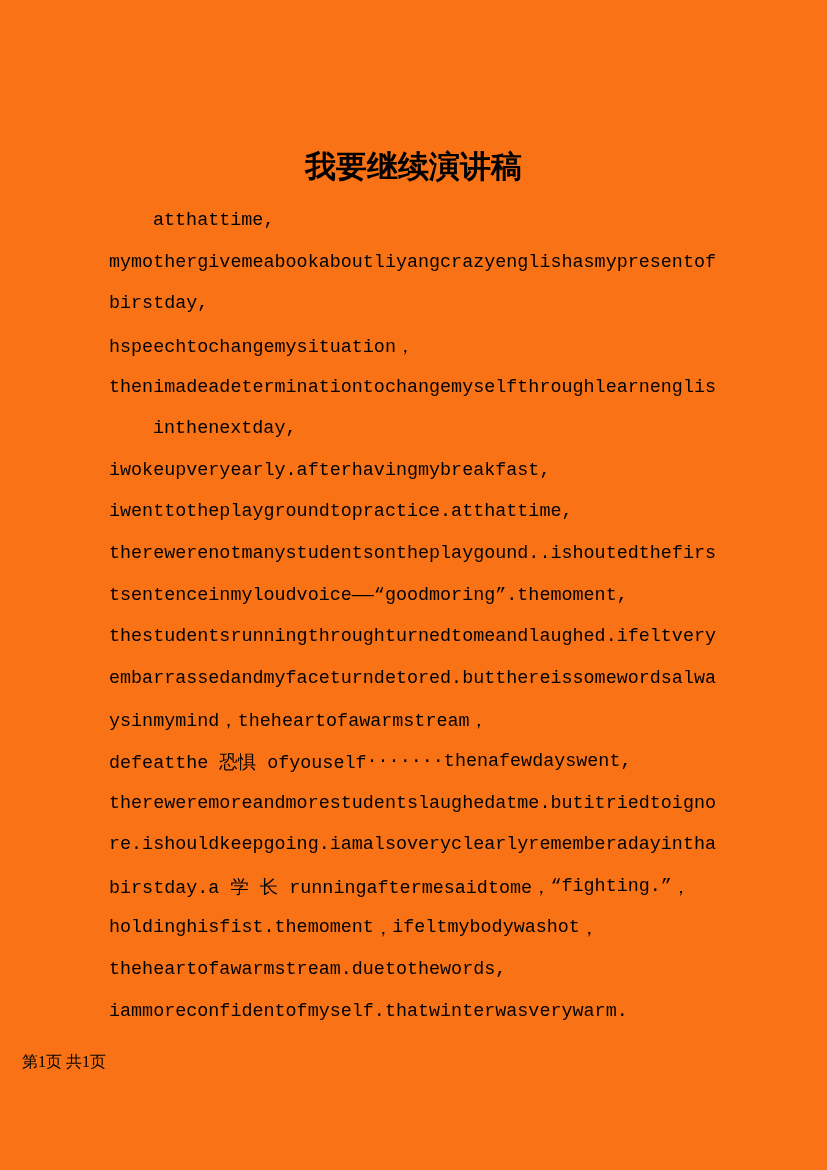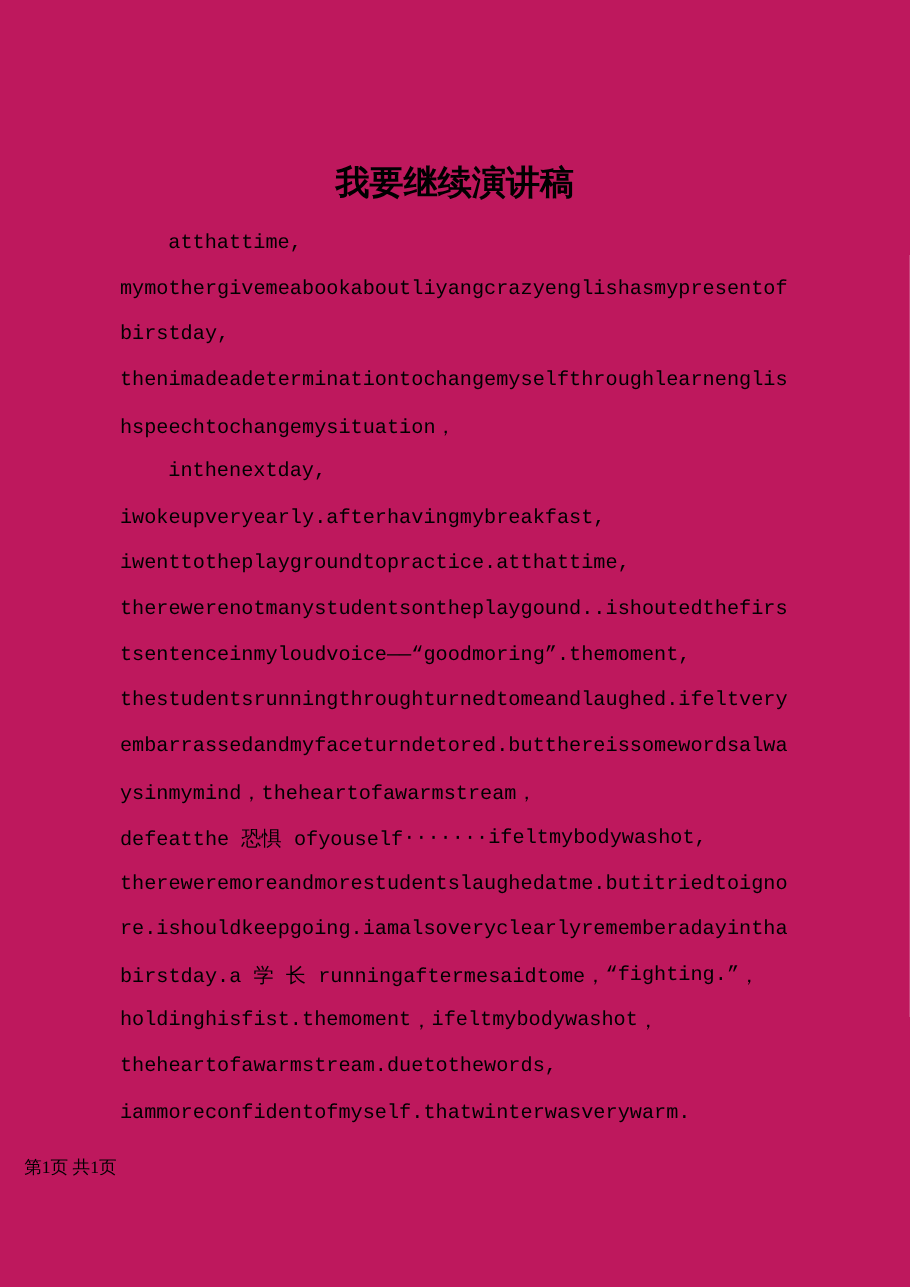--- a/index.html
+++ b/index.html
@@ -10,21 +10,21 @@
     width: 827px;
     height: 1170px;
     background: #ffffff;
     position: relative;
     overflow: hidden;
     color: #000000;
   }
   .page {
     position: absolute;
     inset: 0;
-    background: #be185d;
+    background: #f97316;
   }
   .title {
     position: absolute;
     top: 147px;
     left: 0;
     right: 0;
     margin: 0;
     text-align: center;
     font-family: "DejaVu Serif", "Liberation Serif", serif;
     font-weight: bold;
@@ -70,31 +70,31 @@
 </head>
 <body>
 
 <div class="page">
   <h1 class="title">我要继续演讲稿</h1>
 
   <div class="content" id="body-lines">
       <div class="line spread indent"><span>atthattime</span><span>,</span></div>
       <div class="line"><span>mymothergivemeabookaboutliyangcrazyenglishasmypresentof</span></div>
       <div class="line spread"><span>birstday</span><span>,</span></div>
+      <div class="line"><span>hspeechtochangemysituation，</span></div>
       <div class="line"><span>thenimadeadeterminationtochangemyselfthroughlearnenglis</span></div>
-      <div class="line"><span>hspeechtochangemysituation，</span></div>
       <div class="line spread indent"><span>inthenextday</span><span>,</span></div>
       <div class="line spread"><span>iwokeupveryearly.afterhavingmybreakfast</span><span>,</span></div>
       <div class="line spread"><span>iwenttotheplaygroundtopractice.atthattime</span><span>,</span></div>
       <div class="line"><span>therewerenotmanystudentsontheplaygound..ishoutedthefirs</span></div>
       <div class="line spread"><span>tsentenceinmyloudvoice——“goodmoring”.themoment</span><span>,</span></div>
       <div class="line"><span>thestudentsrunningthroughturnedtomeandlaughed.ifeltvery</span></div>
       <div class="line"><span>embarrassedandmyfaceturndetored.butthereissomewordsalwa</span></div>
       <div class="line spread"><span>ysinmymind，</span><span>theheartofawarmstream，</span></div>
-      <div class="line spread"><span>defeatthe 恐惧 ofyouself</span><span>·</span><span>·</span><span>·</span><span>·</span><span>·</span><span>·</span><span>·</span><span>ifeltmybodywashot,</span></div>
+      <div class="line spread"><span>defeatthe 恐惧 ofyouself</span><span>·</span><span>·</span><span>·</span><span>·</span><span>·</span><span>·</span><span>·</span><span>thenafewdayswent,</span></div>
       <div class="line"><span>thereweremoreandmorestudentslaughedatme.butitriedtoigno</span></div>
       <div class="line"><span>re.ishouldkeepgoing.iamalsoveryclearlyrememberadayintha</span></div>
       <div class="line spread"><span>birstday.a 学 长 runningaftermesaidtome</span><span>，</span><span>“fighting.”</span><span>，</span></div>
       <div class="line spread"><span>holdinghisfist.themoment</span><span>，</span><span>ifeltmybodywashot</span><span>，</span></div>
       <div class="line spread"><span>theheartofawarmstream.duetothewords</span><span>,</span></div>
       <div class="line"><span>iammoreconfidentofmyself.thatwinterwasverywarm.</span></div>
     </div>
 
   <div class="footer">
     <span>第1页 共1页</span>

